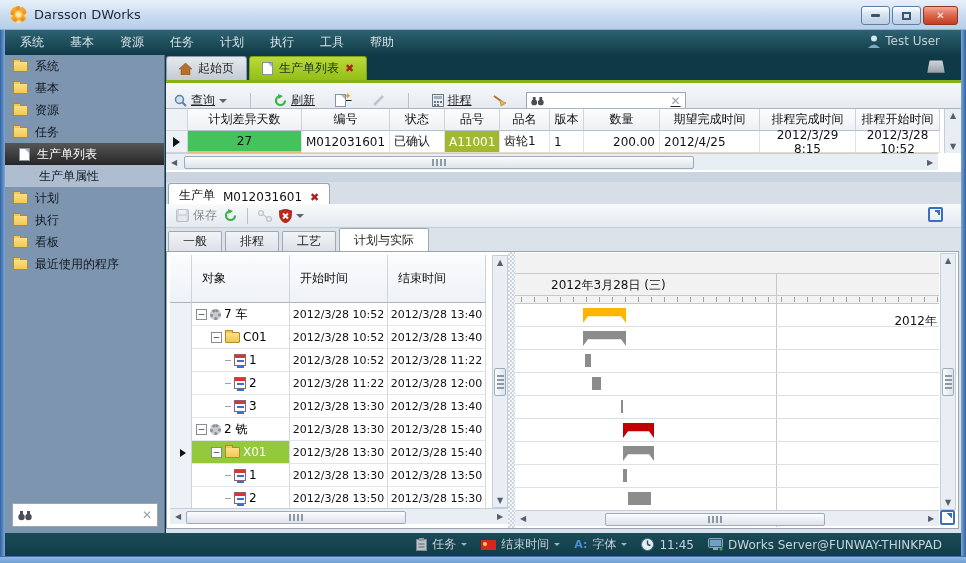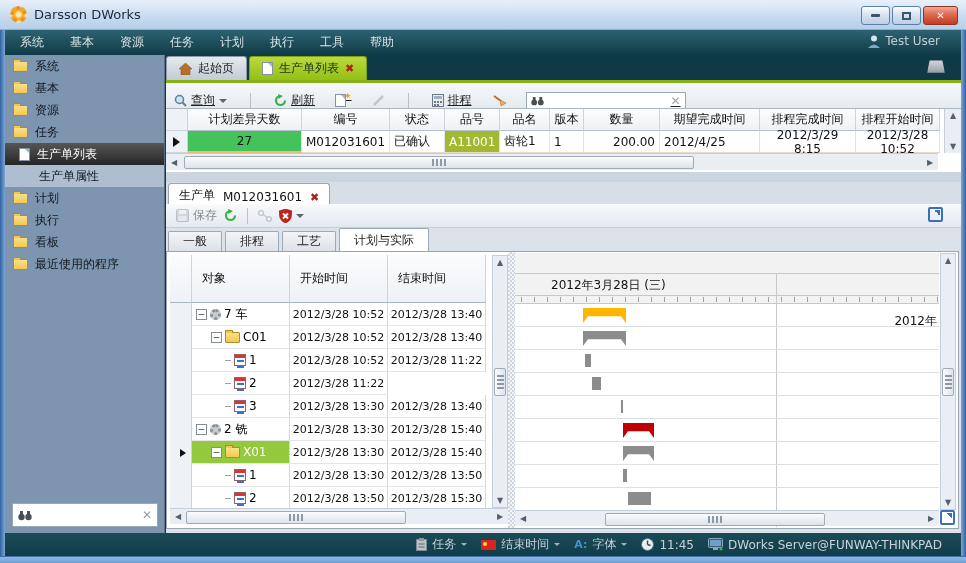--- a/index.html
+++ b/index.html
@@ -452,20 +452,21 @@
         </div>
         <div class="t-row">
           <div class="t-sel"></div>
           <div class="t-obj">
               <span class="ind2"></span>
               <span class="dash"></span>
               <span class="taskicon"></span>
               <span>2</span>
             </div>
           <div class="t-c">2012/3/28 11:22</div>
+          <div class="t-c">2012/3/28 12:00</div>
         </div>
         <div class="t-row">
           <div class="t-sel"></div>
           <div class="t-obj">
               <span class="ind2"></span>
               <span class="dash"></span>
               <span class="taskicon"></span>
               <span>3</span>
             </div>
           <div class="t-c">2012/3/28 13:30</div>

